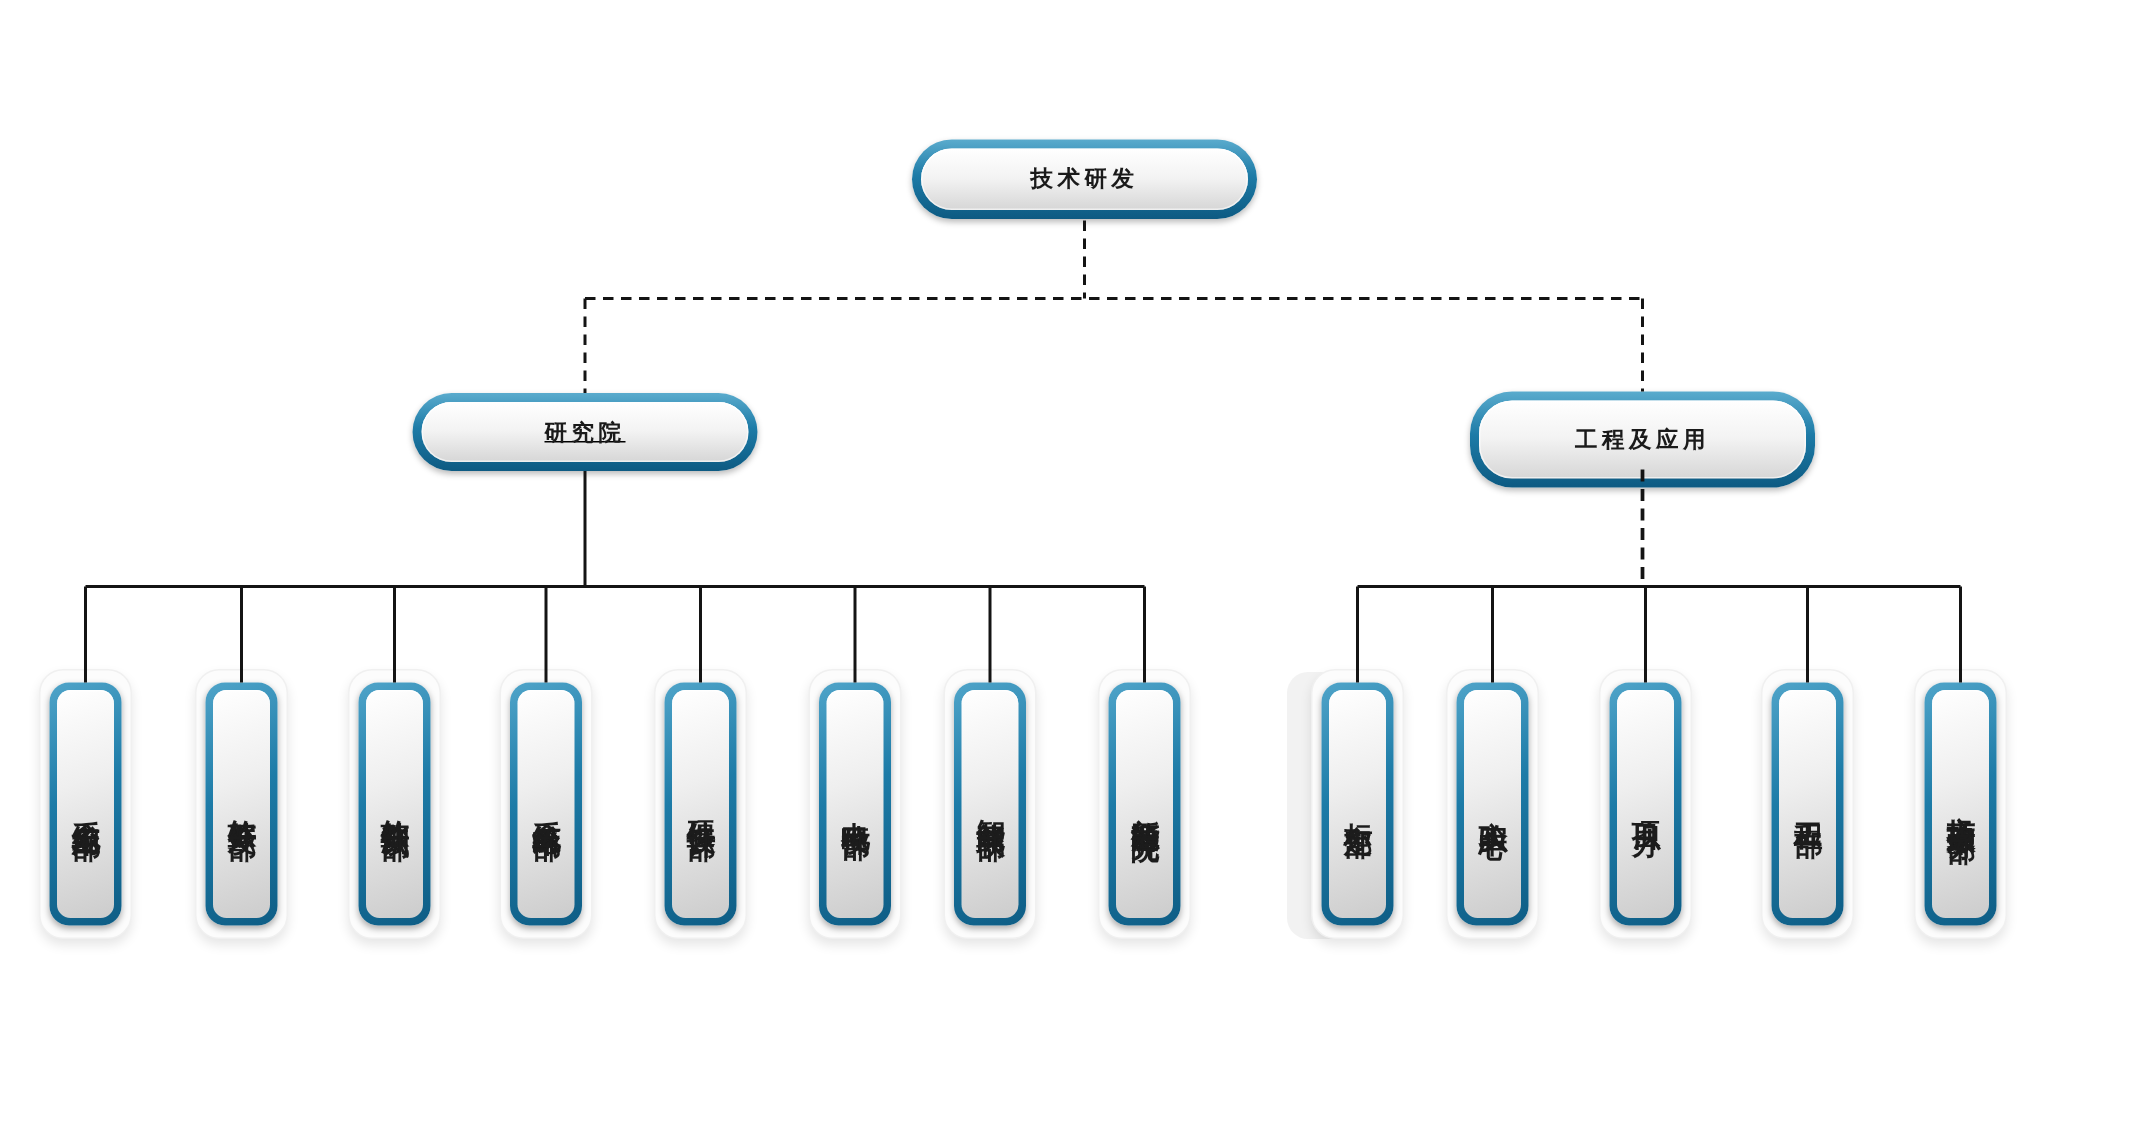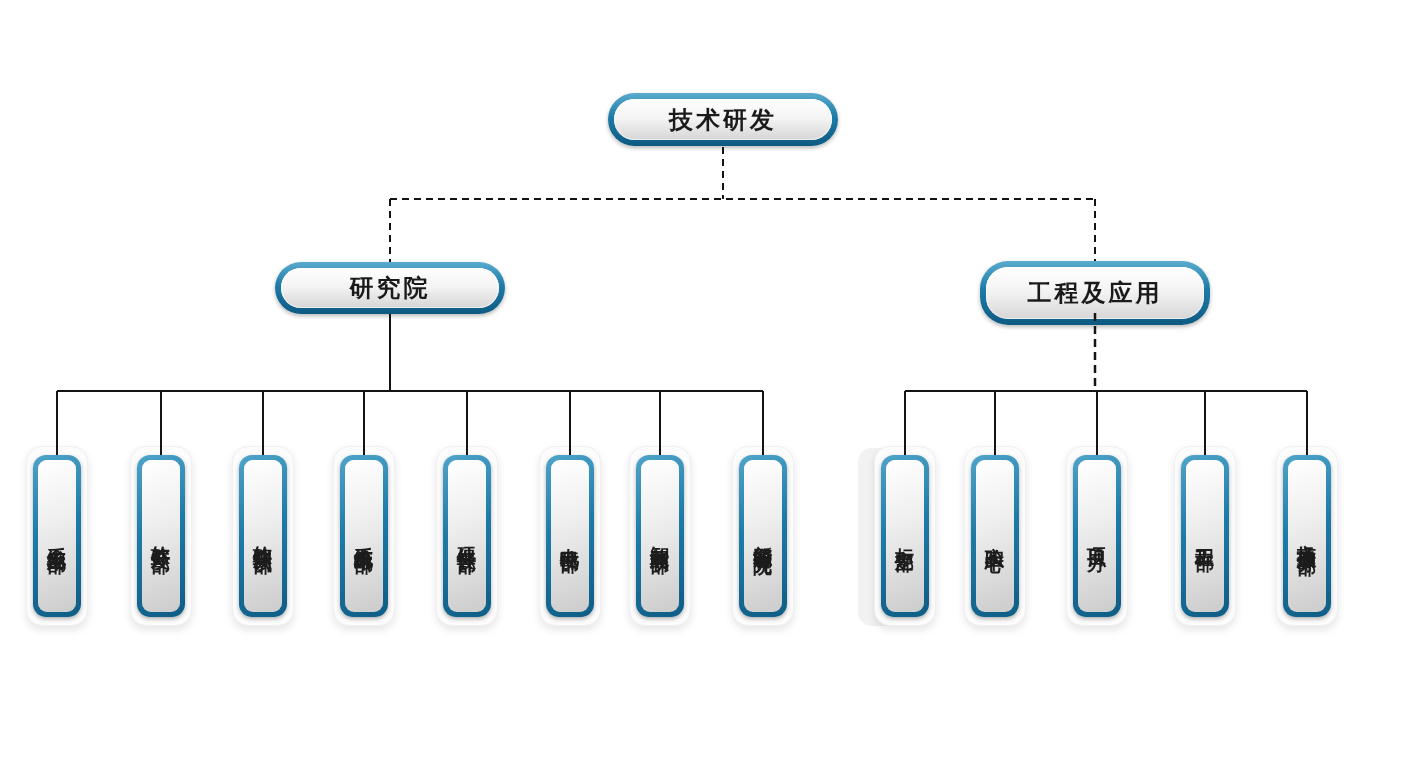--- a/index.html
+++ b/index.html
@@ -28,21 +28,21 @@
     padding: 6px;
     box-sizing: border-box;
     z-index: 2;
   }
   .pill-inner {
     width: 100%; height: 100%;
     border-radius: 22px;
     background: linear-gradient(180deg, #ffffff 0%, #f3f3f3 48%, #d6d6d6 100%);
     box-shadow: inset 0 1px 0 rgba(255,255,255,0.95), inset 0 0 0 1px rgba(255,255,255,0.6);
     display: flex; align-items: center; justify-content: center;
-    font-size: 24px; font-weight: 700; color: #1a1a1a;
+    font-size: 15px; font-weight: 700; color: #1a1a1a;
     letter-spacing: 3px;
   }
   
   .leaf {
     position: absolute;
     width: 62px; height: 180px;
     border-radius: 16px;
     background: #fcfcfc;
     border: 1px solid #f0f0f0;
     box-shadow: 0 4px 8px rgba(0,0,0,0.10);
@@ -117,21 +117,21 @@
     <path d="M1205 391 V455" stroke="#141414" stroke-width="2" fill="none"></path>
     <path d="M1307 391 V455" stroke="#141414" stroke-width="2" fill="none"></path>
   </svg>
 
   <div class="ghost"></div>
 
   <div class="pill" style="left:608px; top:93px;">
     <div class="pill-inner">技术研发</div>
   </div>
 
-  <div class="pill" style="left:275px; top:262px; height:52px;">
+  <div class="pill" style="left:275px; top:262px; height:52px;text-decoration:underline;">
     <div class="pill-inner">研究院</div>
   </div>
   <div class="pill" style="left:980px; top:261px; height:64px;">
     <div class="pill-inner">工程及应用</div>
   </div>
 
   <div class="leaf" style="left:26px; top:446px;">
     <div class="leaf-blue">
         <div class="leaf-fill">
           <span class="vtext">系统应用部</span>

